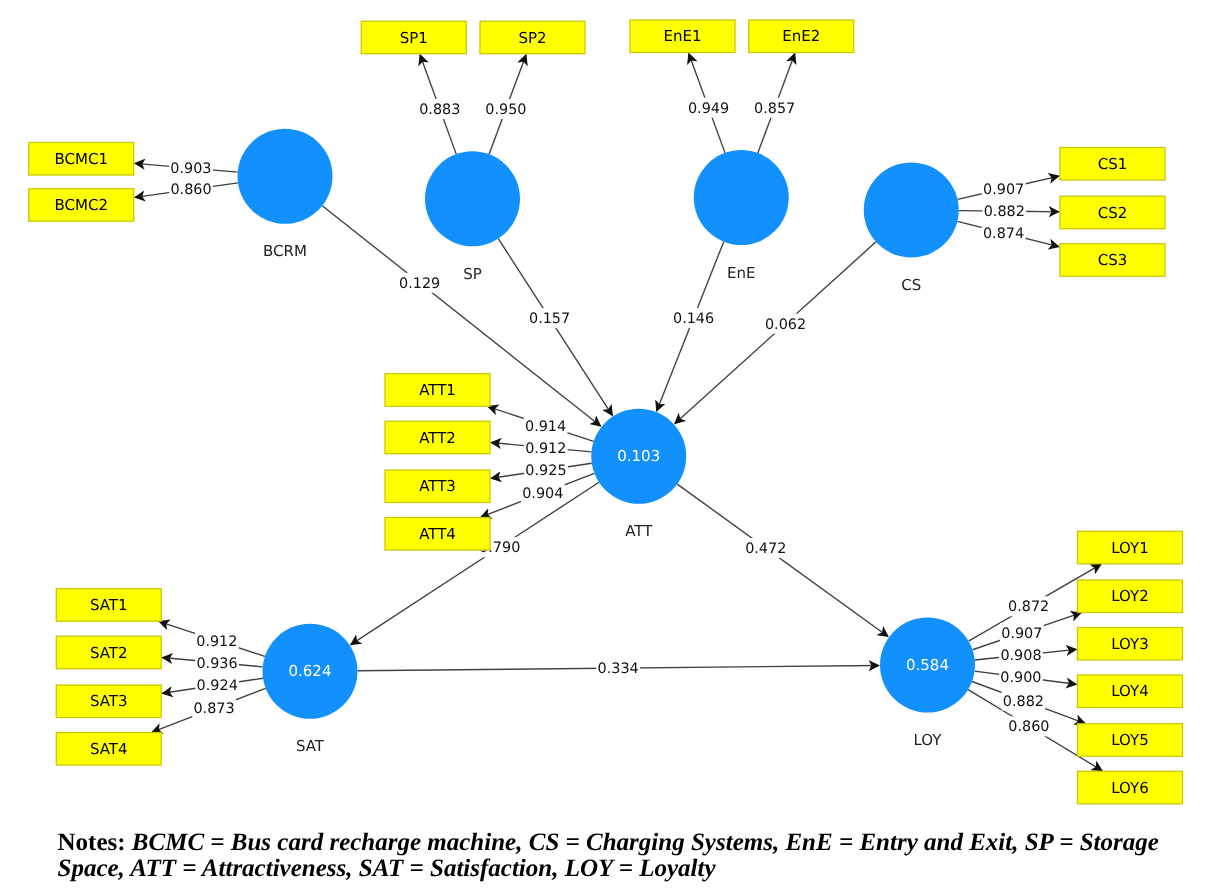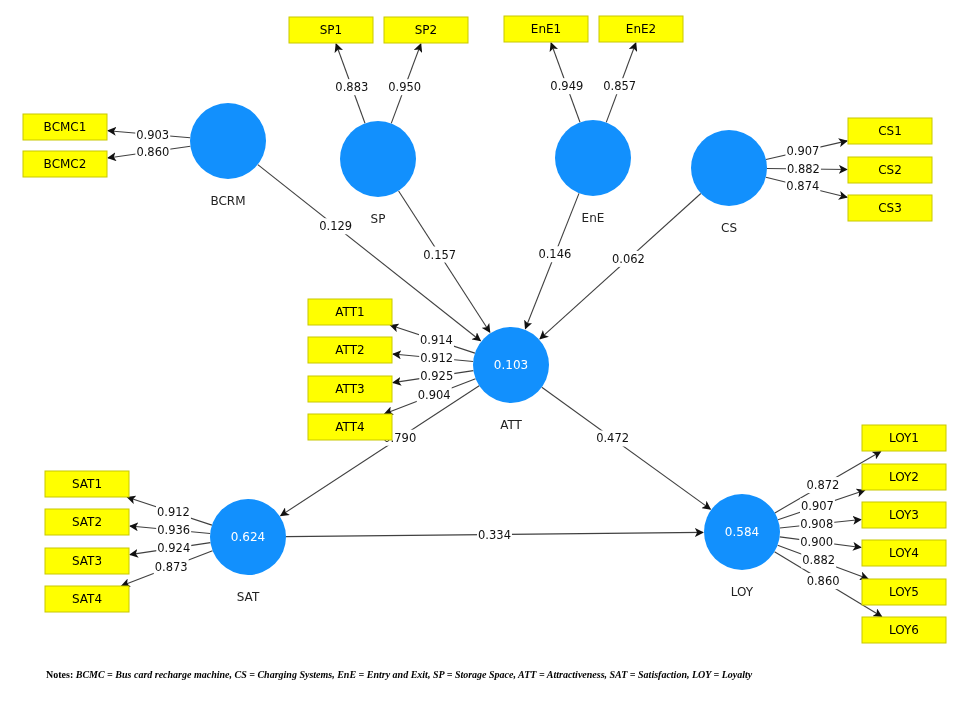--- a/index.html
+++ b/index.html
@@ -6,21 +6,21 @@
     body { width: 971px; height: 714px; position: relative; overflow: hidden; font-family: "DejaVu Sans", sans-serif; }
     #diagram { position: absolute; left: 0; top: 0; }
     .ind-rect { fill: #ffff00; stroke: #c8c800; stroke-width: 1; }
     .ind-text { font-family: "DejaVu Sans", sans-serif; font-size: 12px; fill: #000; text-anchor: middle; dominant-baseline: central; }
     .lv-circle { fill: #1290fd; }
     .lv-label { font-family: "DejaVu Sans", sans-serif; font-size: 12px; fill: #222; text-anchor: middle; dominant-baseline: central; }
     .lv-r2 { font-family: "DejaVu Sans", sans-serif; font-size: 12px; fill: #ffffff; text-anchor: middle; dominant-baseline: central; }
     .edge { stroke: #404040; stroke-width: 1.1; fill: none; }
     .w-bg { fill: #ffffff; }
     .w-text { font-family: "DejaVu Sans", sans-serif; font-size: 11.5px; fill: #111; text-anchor: middle; dominant-baseline: central; }
-    #notes { position: absolute; left: 46px; top: 664px; width: 900px; font-family: "Liberation Serif", serif; font-size: 10px; line-height: 21px; font-weight: bold; color: #000; }
+    #notes { position: absolute; left: 46px; top: 664px; width: 900px; font-family: "Liberation Serif", serif; font-size: 20px; line-height: 21px; font-weight: bold; color: #000; }
     #notes .lead { font-style: normal; }
     #notes .body { font-style: italic; }
   </style>
 </head>
 <body>
 
 <svg id="diagram" width="971" height="714" viewBox="0 0 971 714" xmlns="http://www.w3.org/2000/svg">
   <defs>
     <marker id="arrow" viewBox="0 0 10 10" refX="9" refY="5" markerWidth="9" markerHeight="9" orient="auto-start-reverse" markerUnits="userSpaceOnUse">
       <path d="M0,0 L10,5 L0,10 L2.5,5 Z" fill="#111"></path>

